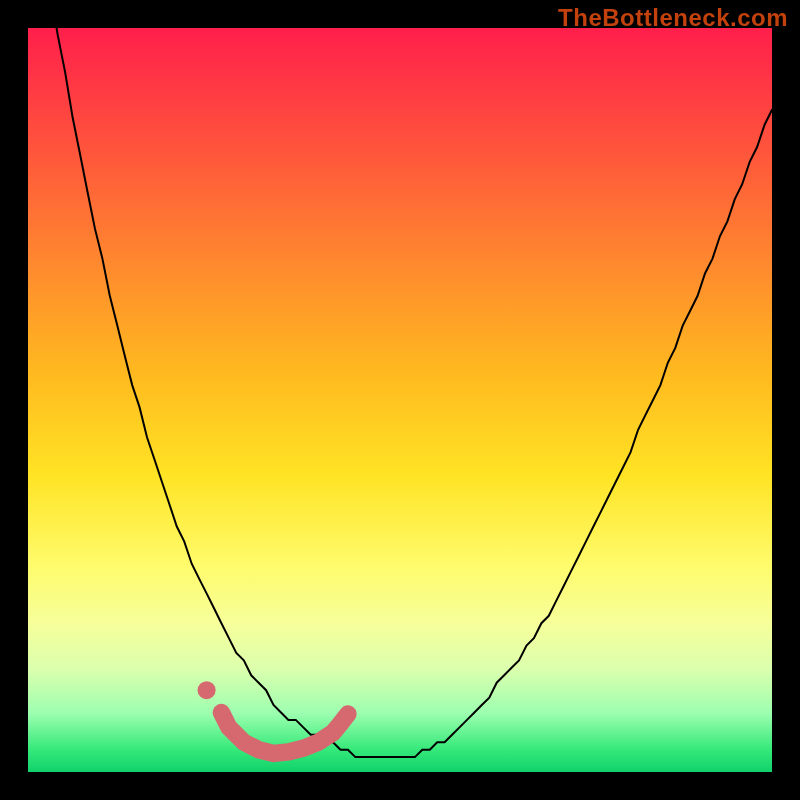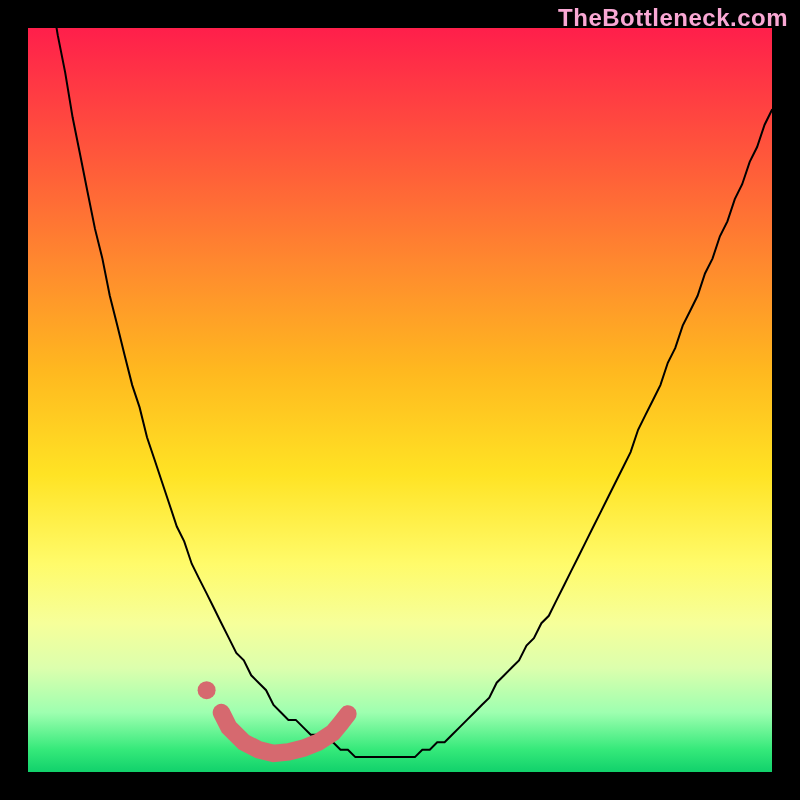--- a/index.html
+++ b/index.html
@@ -14,21 +14,21 @@
   .frame {
     position: relative;
     width: 800px;
     height: 800px;
     background: #000;
   }
   .watermark {
     position: absolute;
     top: 4px;
     right: 12px;
-    color: #f9a8d4;
+    color: #c2410c;
     font-size: 24px;
     font-weight: 600;
     letter-spacing: 0.5px;
     z-index: 50;
   }
   .plot {
     position: absolute;
     left: 28px;
     top: 28px;
     width: 744px;

